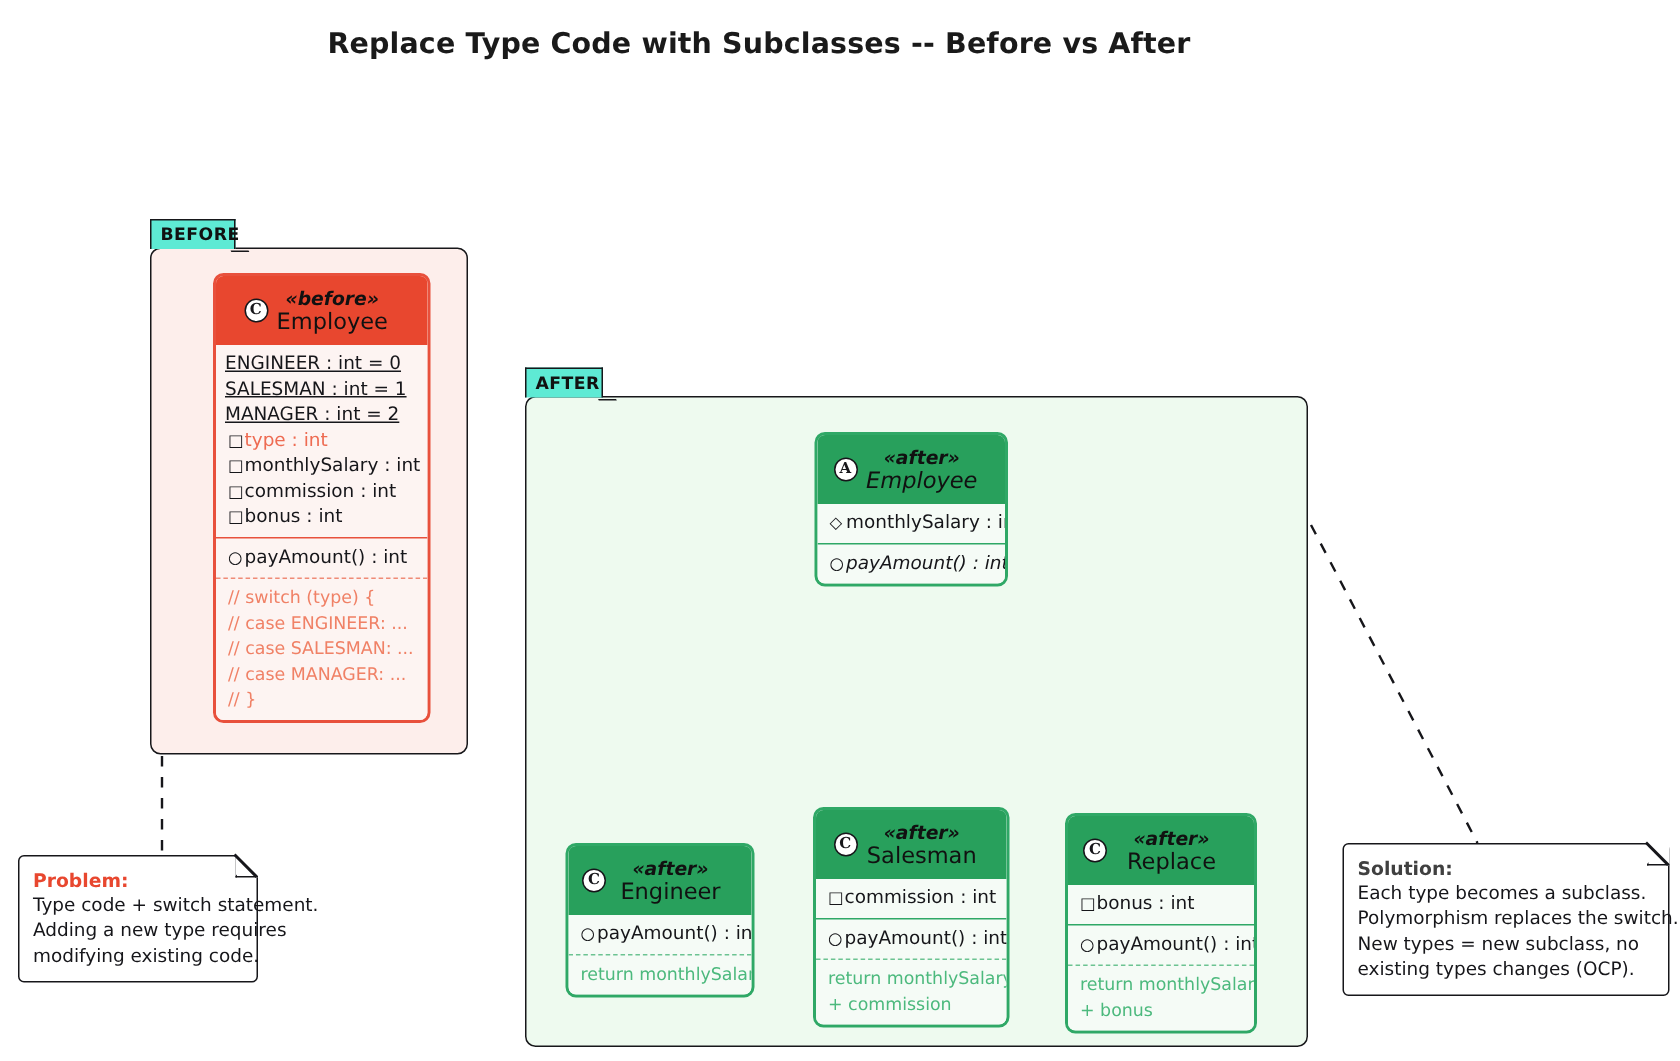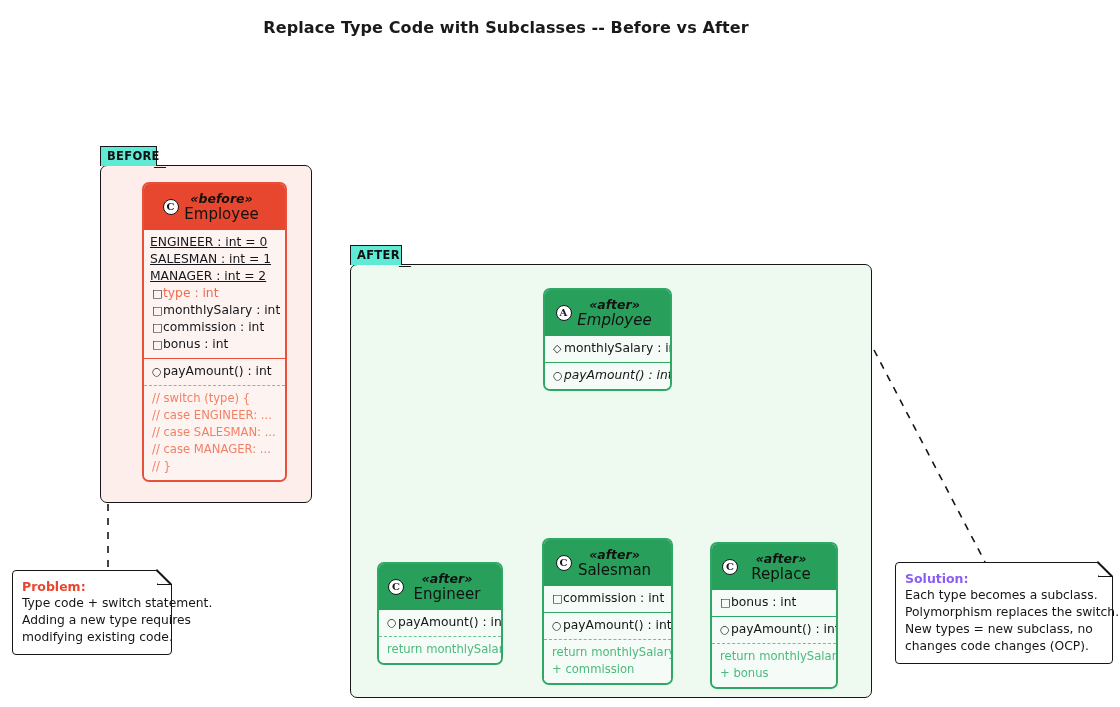--- a/index.html
+++ b/index.html
@@ -19,21 +19,21 @@
     overflow: hidden;
   }
 
   
   #diagram-title {
     position: absolute;
     left: 0;
     top: 18px;
     width: 1012px;
     text-align: center;
-    font-size: 16px;
+    font-size: 19px;
     font-weight: bold;
     color: #1a1a1a;
     letter-spacing: 0.1px;
   }
 
   
   #links {
     position: absolute;
     left: 0; top: 0;
     width: 1120px; height: 707px;
@@ -228,21 +228,21 @@
     background: #16161a;
     transform-origin: left top;
     transform: rotate(45deg);
   }
   .note-title {
     font-size: 12.5px;
     font-weight: bold;
     line-height: 17px;
   }
   .note-title.red   { color: #e8472f; }
-  .note-title.green { color: #8b5cf6; }
+  .note-title.green { color: #404040; }
   .note-line {
     font-size: 12.3px;
     color: #16161a;
     line-height: 17px;
     white-space: nowrap;
   }
 
   #note-problem  { left: 12px;  top: 570px; width: 160px; }
   #note-solution { left: 895px; top: 562px; width: 218px; }
 </style>
@@ -406,16 +406,16 @@
     <div class="note-line">Adding a new type requires</div>
     <div class="note-line">modifying existing code.</div>
   </div>
 
   <div class="note" id="note-solution">
     <div class="note-fold"></div>
     <div class="note-title green">Solution:</div>
     <div class="note-line">Each type becomes a subclass.</div>
     <div class="note-line">Polymorphism replaces the switch.</div>
     <div class="note-line">New types = new subclass, no</div>
-    <div class="note-line">changes code changes (OCP).</div>
+    <div class="note-line">existing types changes (OCP).</div>
   </div>
 
 </div>
 
 </body></html>

